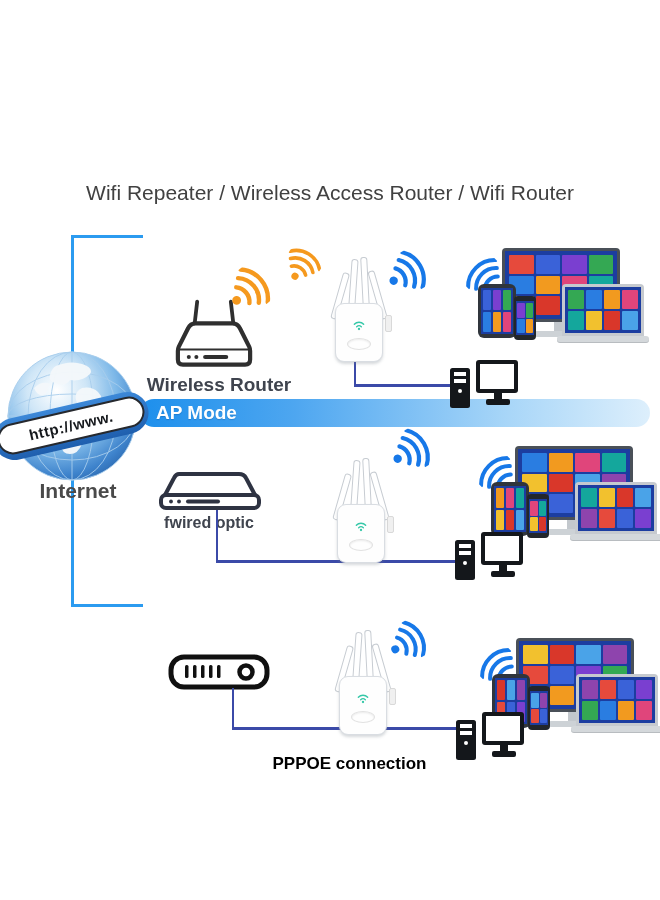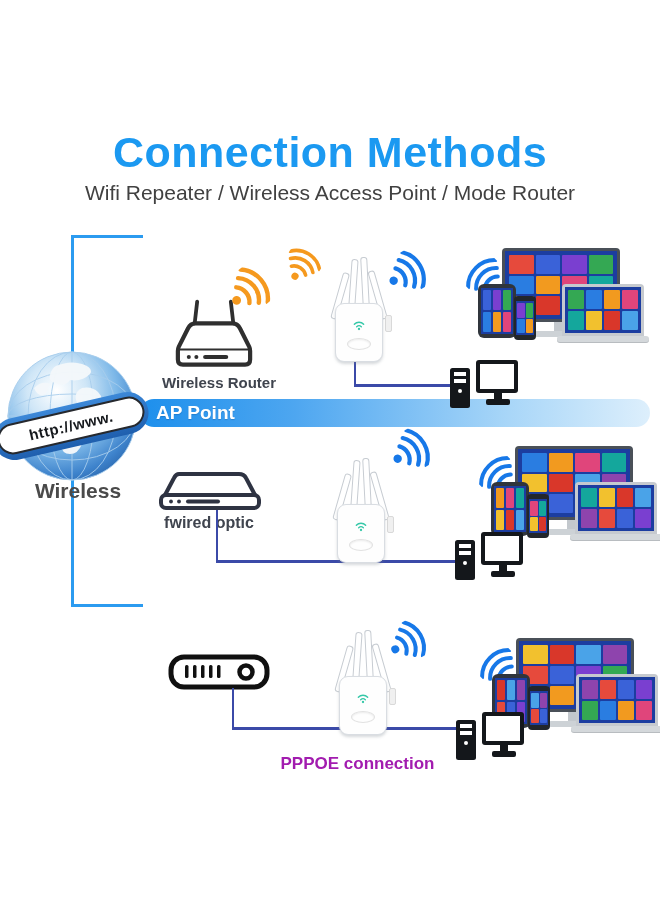--- a/index.html
+++ b/index.html
@@ -39,24 +39,24 @@
 
   
   .wifi{position:absolute;}
   .wifi path{fill:none;stroke-width:6;stroke-linecap:round;}
   .wifi.orange path{stroke:#f5991e;} .wifi.orange circle{fill:#f5991e;}
   .wifi.blue path{stroke:#1778e8;} .wifi.blue circle{fill:#1778e8;}
 
   
   .outline-icon{position:absolute;}
   .dev-label{position:absolute;font-weight:bold;color:#3f444e;text-align:center;}
-  .lbl-router{left:140px;top:374px;width:158px;font-size:15px;}
+  .lbl-router{left:140px;top:374px;width:158px;font-size:19px;}
   .lbl-fwired{left:143px;top:514px;width:132px;font-size:16px;}
   .lbl-modem{left:133px;top:693px;width:148px;font-size:16px;}
-  .lbl-pppoe{left:250px;top:754px;width:215px;font-size:17px;color:#a21caf;}
+  .lbl-pppoe{left:242px;top:754px;width:215px;font-size:17px;color:#000000;}
 
   
   .repeater{position:absolute;width:62px;height:106px;z-index:2;}
   .ant{position:absolute;width:5px;background:#fff;border:1px solid #c7ccd2;border-radius:3px;
        transform-origin:50% 100%;}
   .ant.a1{left:2px;top:14px;height:46px;transform:rotate(16deg);}
   .ant.a2{left:20px;top:2px;height:50px;transform:rotate(4deg);}
   .ant.a3{left:35px;top:0;height:52px;transform:rotate(-3deg);}
   .ant.a4{right:2px;top:12px;height:48px;transform:rotate(-16deg);}
   .rp-body{position:absolute;left:7px;top:46px;width:48px;height:59px;background:#fefefe;
@@ -114,30 +114,29 @@
   .cb2v{left:216px;top:510px;width:2px;height:52px;}
   .cb2h{left:216px;top:560px;width:243px;height:2.5px;}
   .cb3v{left:232px;top:688px;width:2px;height:41px;}
   .cb3h{left:232px;top:727px;width:228px;height:2.5px;}
 </style>
 </head>
 <body>
 
 <div class="canvas">
 
-  <h1 class="title">Connection Methods</h1>
-  <div class="subtitle">Wifi Repeater / Wireless Access Point / Mode Router</div>
+  <div class="subtitle">Wifi Repeater / Wireless Access Router / Wifi Router</div>
 
   <div class="cline trunk"></div>
   <div class="cline br1"></div>
   <div class="cline br2"></div>
   <div class="cline br3"></div>
 
   <div class="banner banner2">
-    <span>AP Point</span>
+    <span>AP Mode</span>
   </div>
 
   <div class="globe">
     <svg width="136" height="136" viewBox="0 0 136 136">
       <defs>
         <radialGradient id="sea" cx="38%" cy="30%" r="78%">
           <stop offset="0%" stop-color="#ffffff"></stop>
             <stop offset="30%" stop-color="#cfe6f7"></stop>
           <stop offset="60%" stop-color="#7db8e8"></stop>
             <stop offset="85%" stop-color="#3e83cc"></stop>
@@ -159,21 +158,21 @@
         <path d="M78 40 q10 -2 16 4 q6 6 2 12 q-6 8 -14 6 q-8 -2 -10 -10 q-2 -8 6 -12z"></path>
         <path d="M60 80 q10 -4 16 2 q6 6 2 14 q-4 10 -12 10 q-8 0 -10 -10 q-2 -10 4 -16z"></path>
         <path d="M30 40 q8 -8 16 -4 l-4 10 q-8 4 -12 -6z"></path>
       </g>
     </svg>
     <div class="globe-ring"></div>
     <div class="globe-band">
       <span>http://www.</span>
     </div>
   </div>
-  <div class="internet-label">Wireless</div>
+  <div class="internet-label">Internet</div>
 
   <svg class="outline-icon" style="left:172px;top:298px;" width="84" height="76" viewBox="0 0 100 90">
     <g stroke="#2f2f2f" fill="none" stroke-linecap="round" stroke-linejoin="round">
       <path d="M30 4 L27 30" stroke-width="4.5"></path>
       <path d="M70 4 L73 30" stroke-width="4.5"></path>
       <path d="M28 30 H72 Q78 30 81 36 L92 58 Q93 60 93 63 V73 Q93 79 87 79 H13 Q7 79 7 73 V63 Q7 60 8 58 L19 36 Q22 30 28 30 Z" stroke-width="5"></path>
       <path d="M8 61 H92" stroke-width="2.5"></path>
     </g>
     <g fill="#2f2f2f">
       <circle cx="20" cy="70" r="2.4"></circle>

